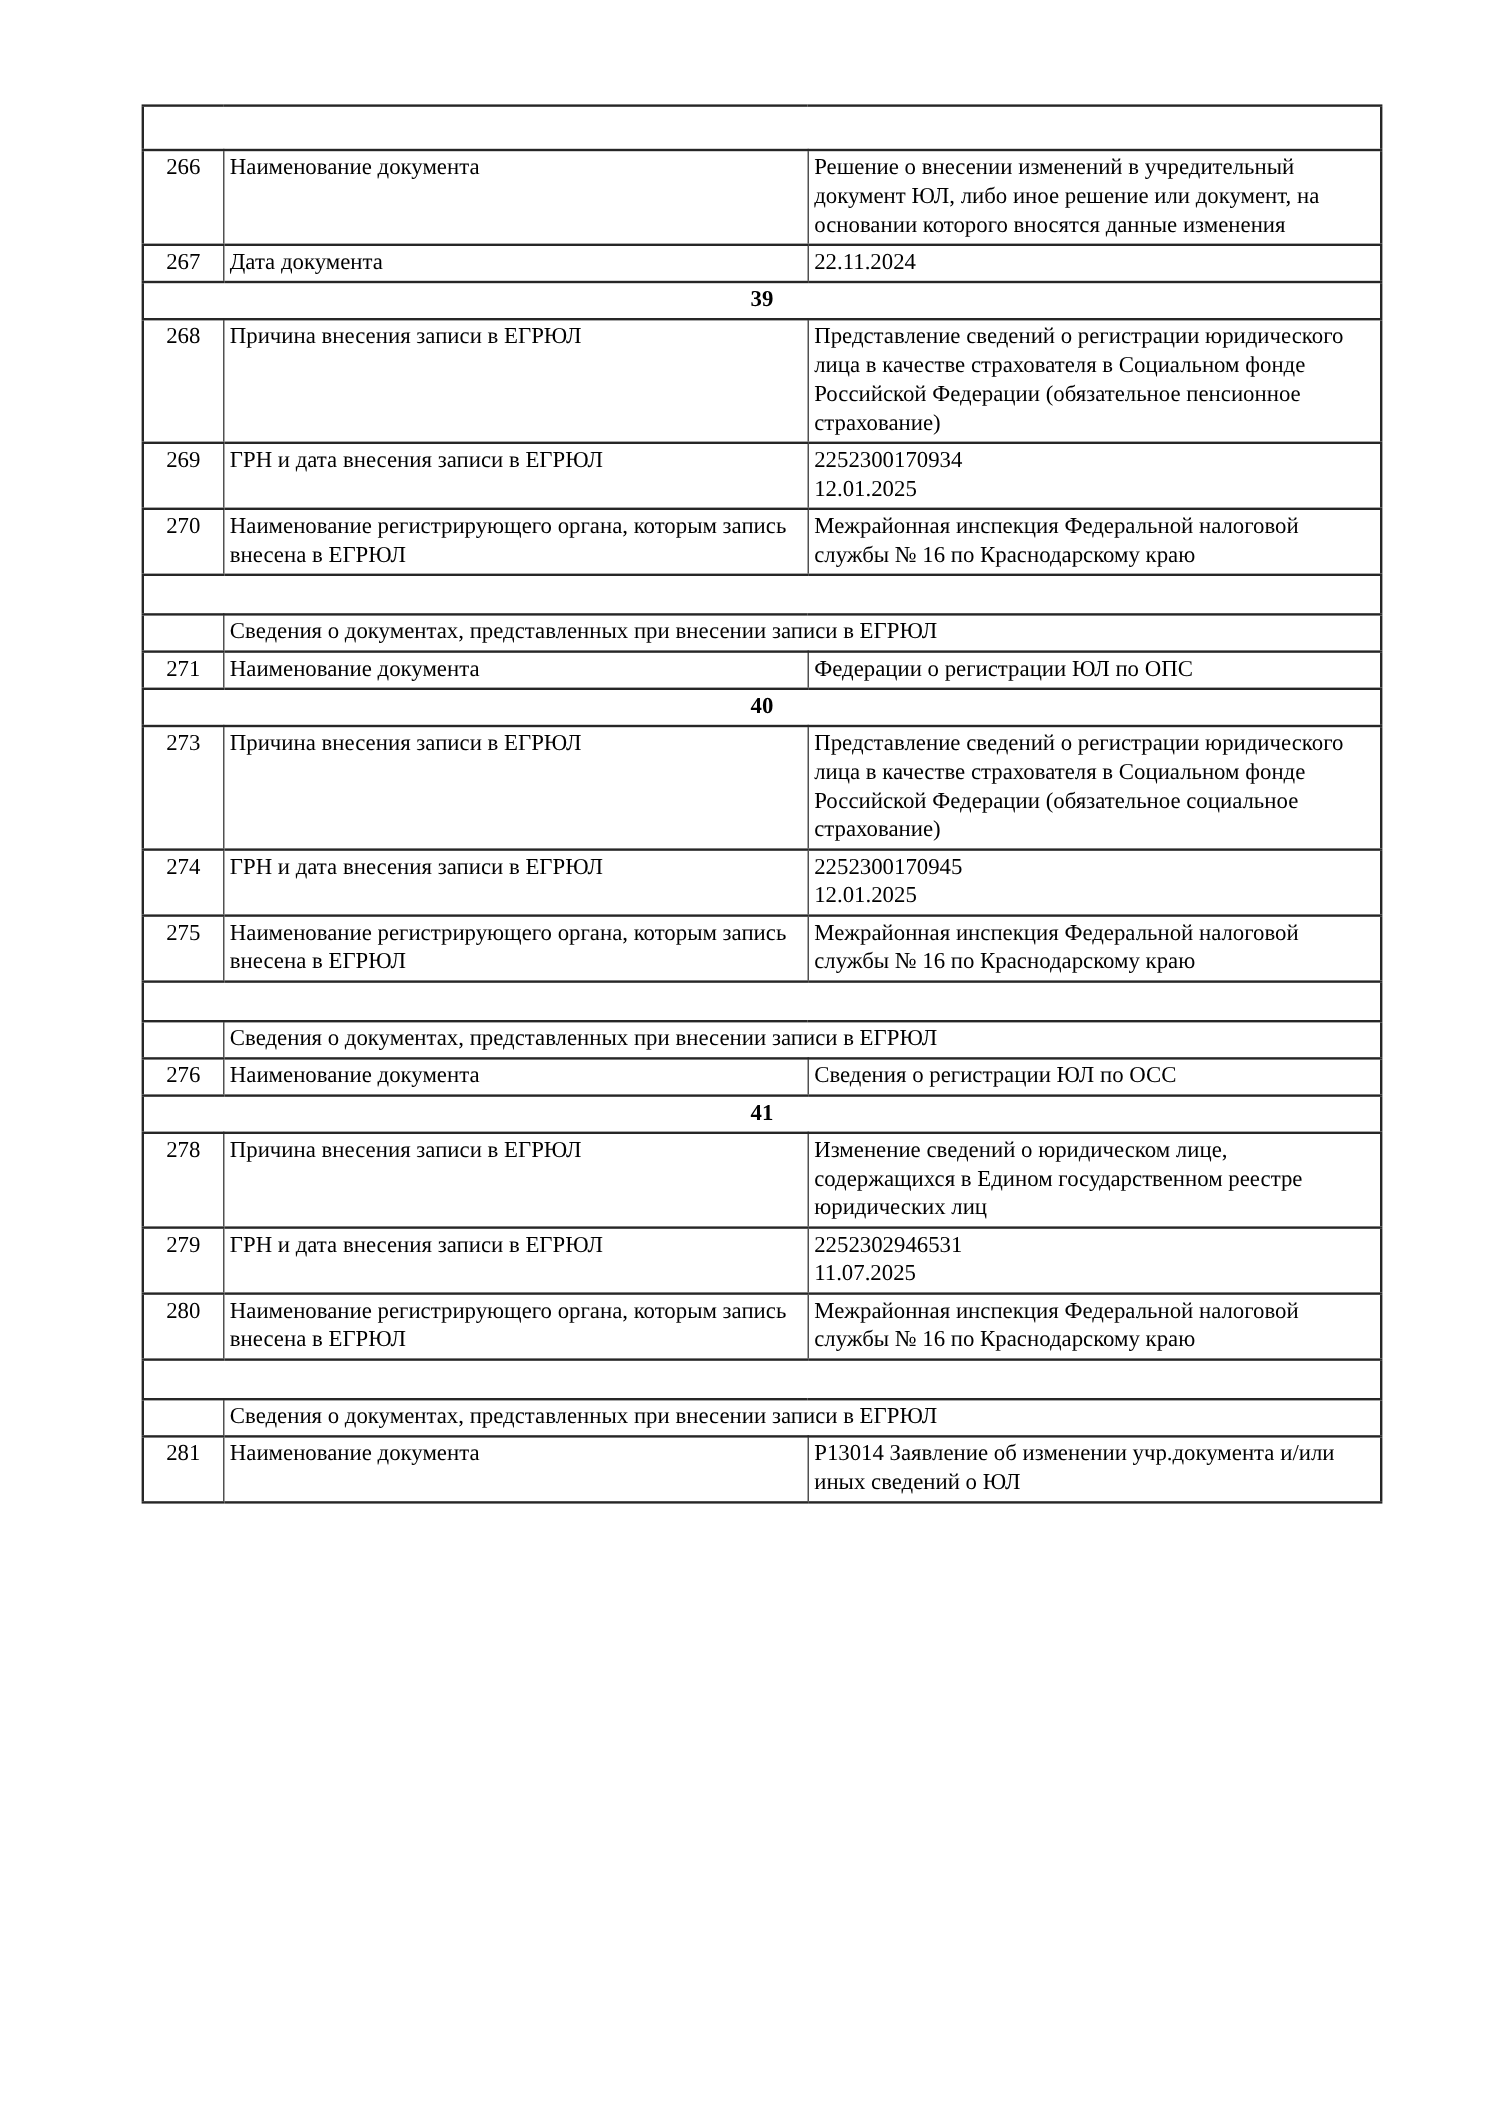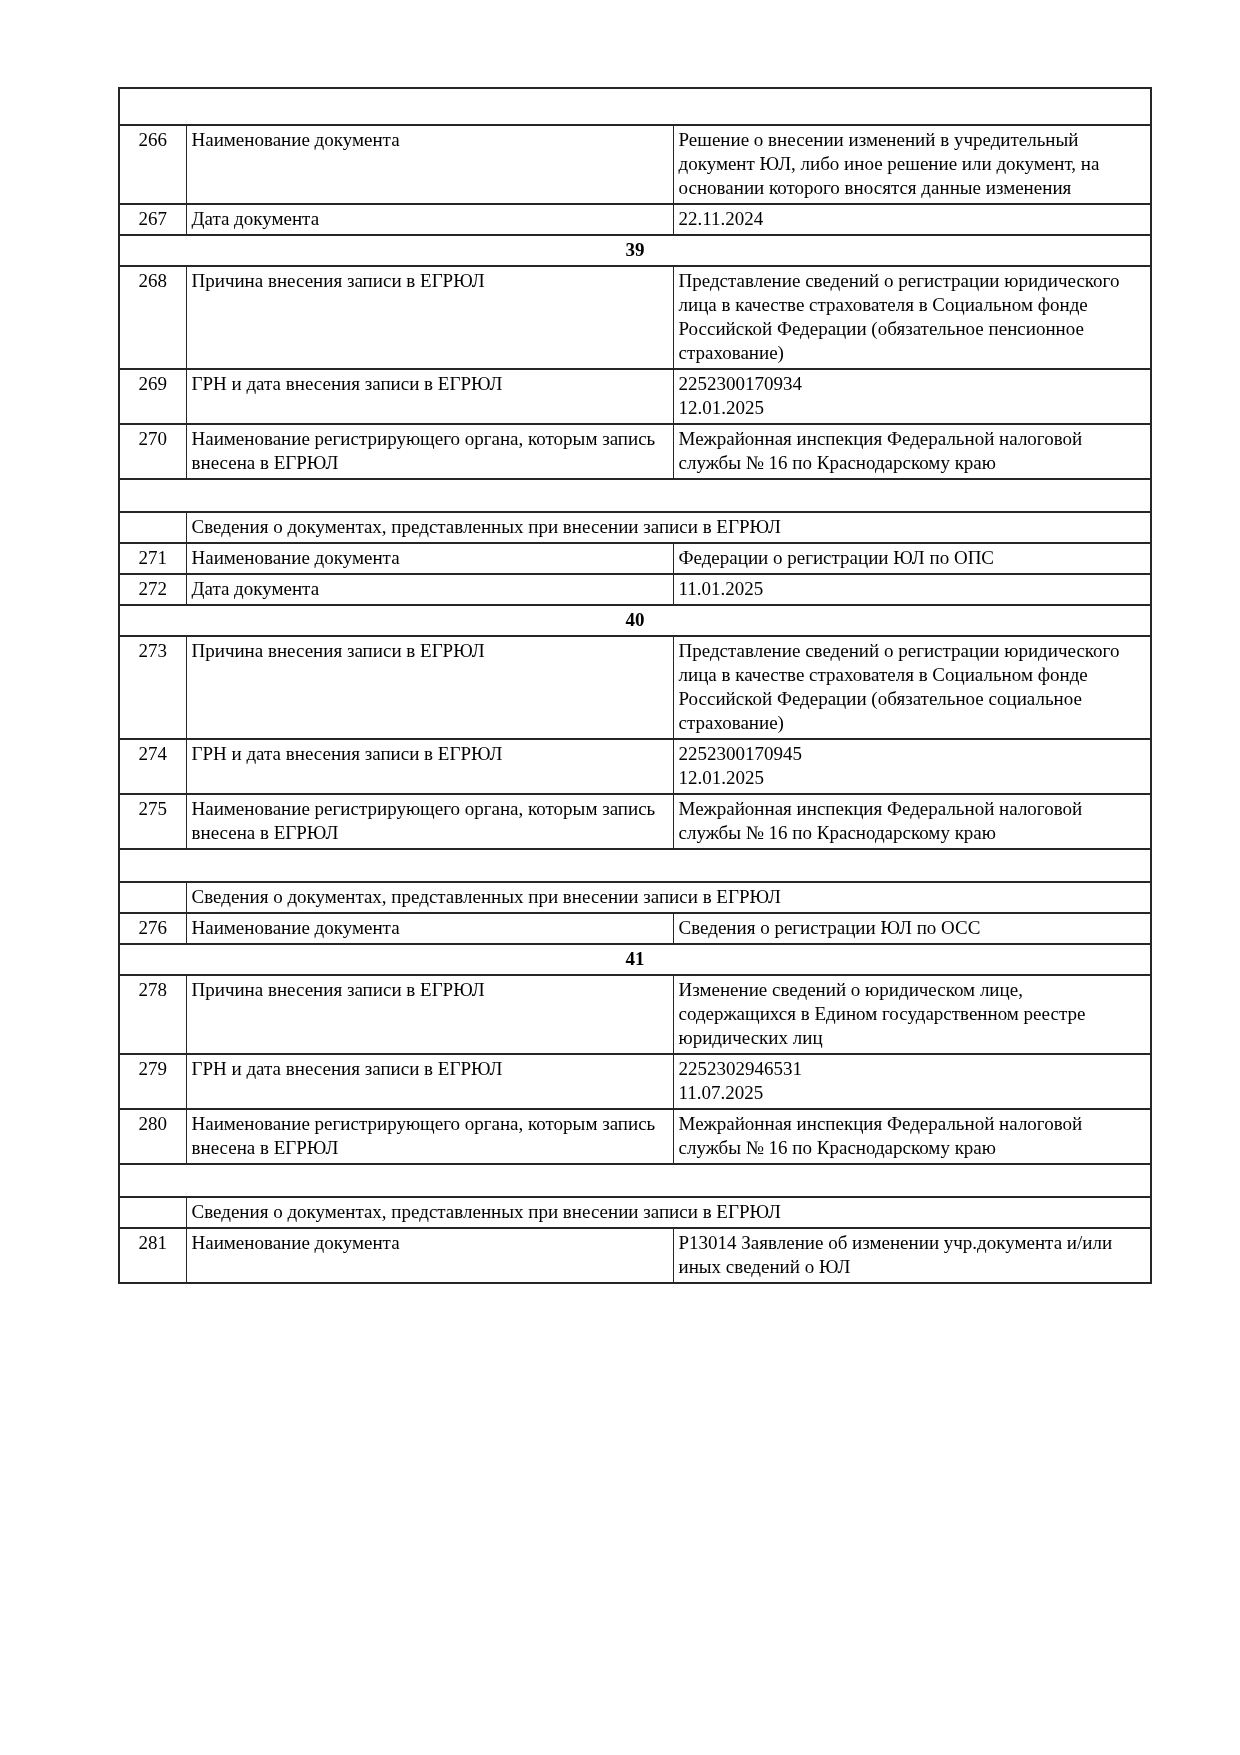--- a/index.html
+++ b/index.html
@@ -134,25 +134,20 @@
         <tr>
           <td class="num-cell"></td>
           <td class="docs-header-cell" colspan="2">Сведения о документах, представленных при внесении записи в ЕГРЮЛ</td>
         </tr>
         <tr>
           <td class="num-cell">271</td>
           <td class="label-cell">Наименование документа</td>
           <td class="value-cell">Федерации о регистрации ЮЛ по ОПС</td>
         </tr>
         <tr>
-          <td class="num-cell">272</td>
-          <td class="label-cell">Дата документа</td>
-          <td class="value-cell">11.01.2025</td>
-        </tr>
-        <tr>
           <td class="section-cell" colspan="3">40</td>
         </tr>
         <tr>
           <td class="num-cell">273</td>
           <td class="label-cell">Причина внесения записи в ЕГРЮЛ</td>
           <td class="value-cell">Представление сведений о регистрации юридического лица в качестве страхователя в Социальном фонде Российской Федерации (обязательное социальное страхование)</td>
         </tr>
         <tr>
           <td class="num-cell">274</td>
           <td class="label-cell">ГРН и дата внесения записи в ЕГРЮЛ</td>

